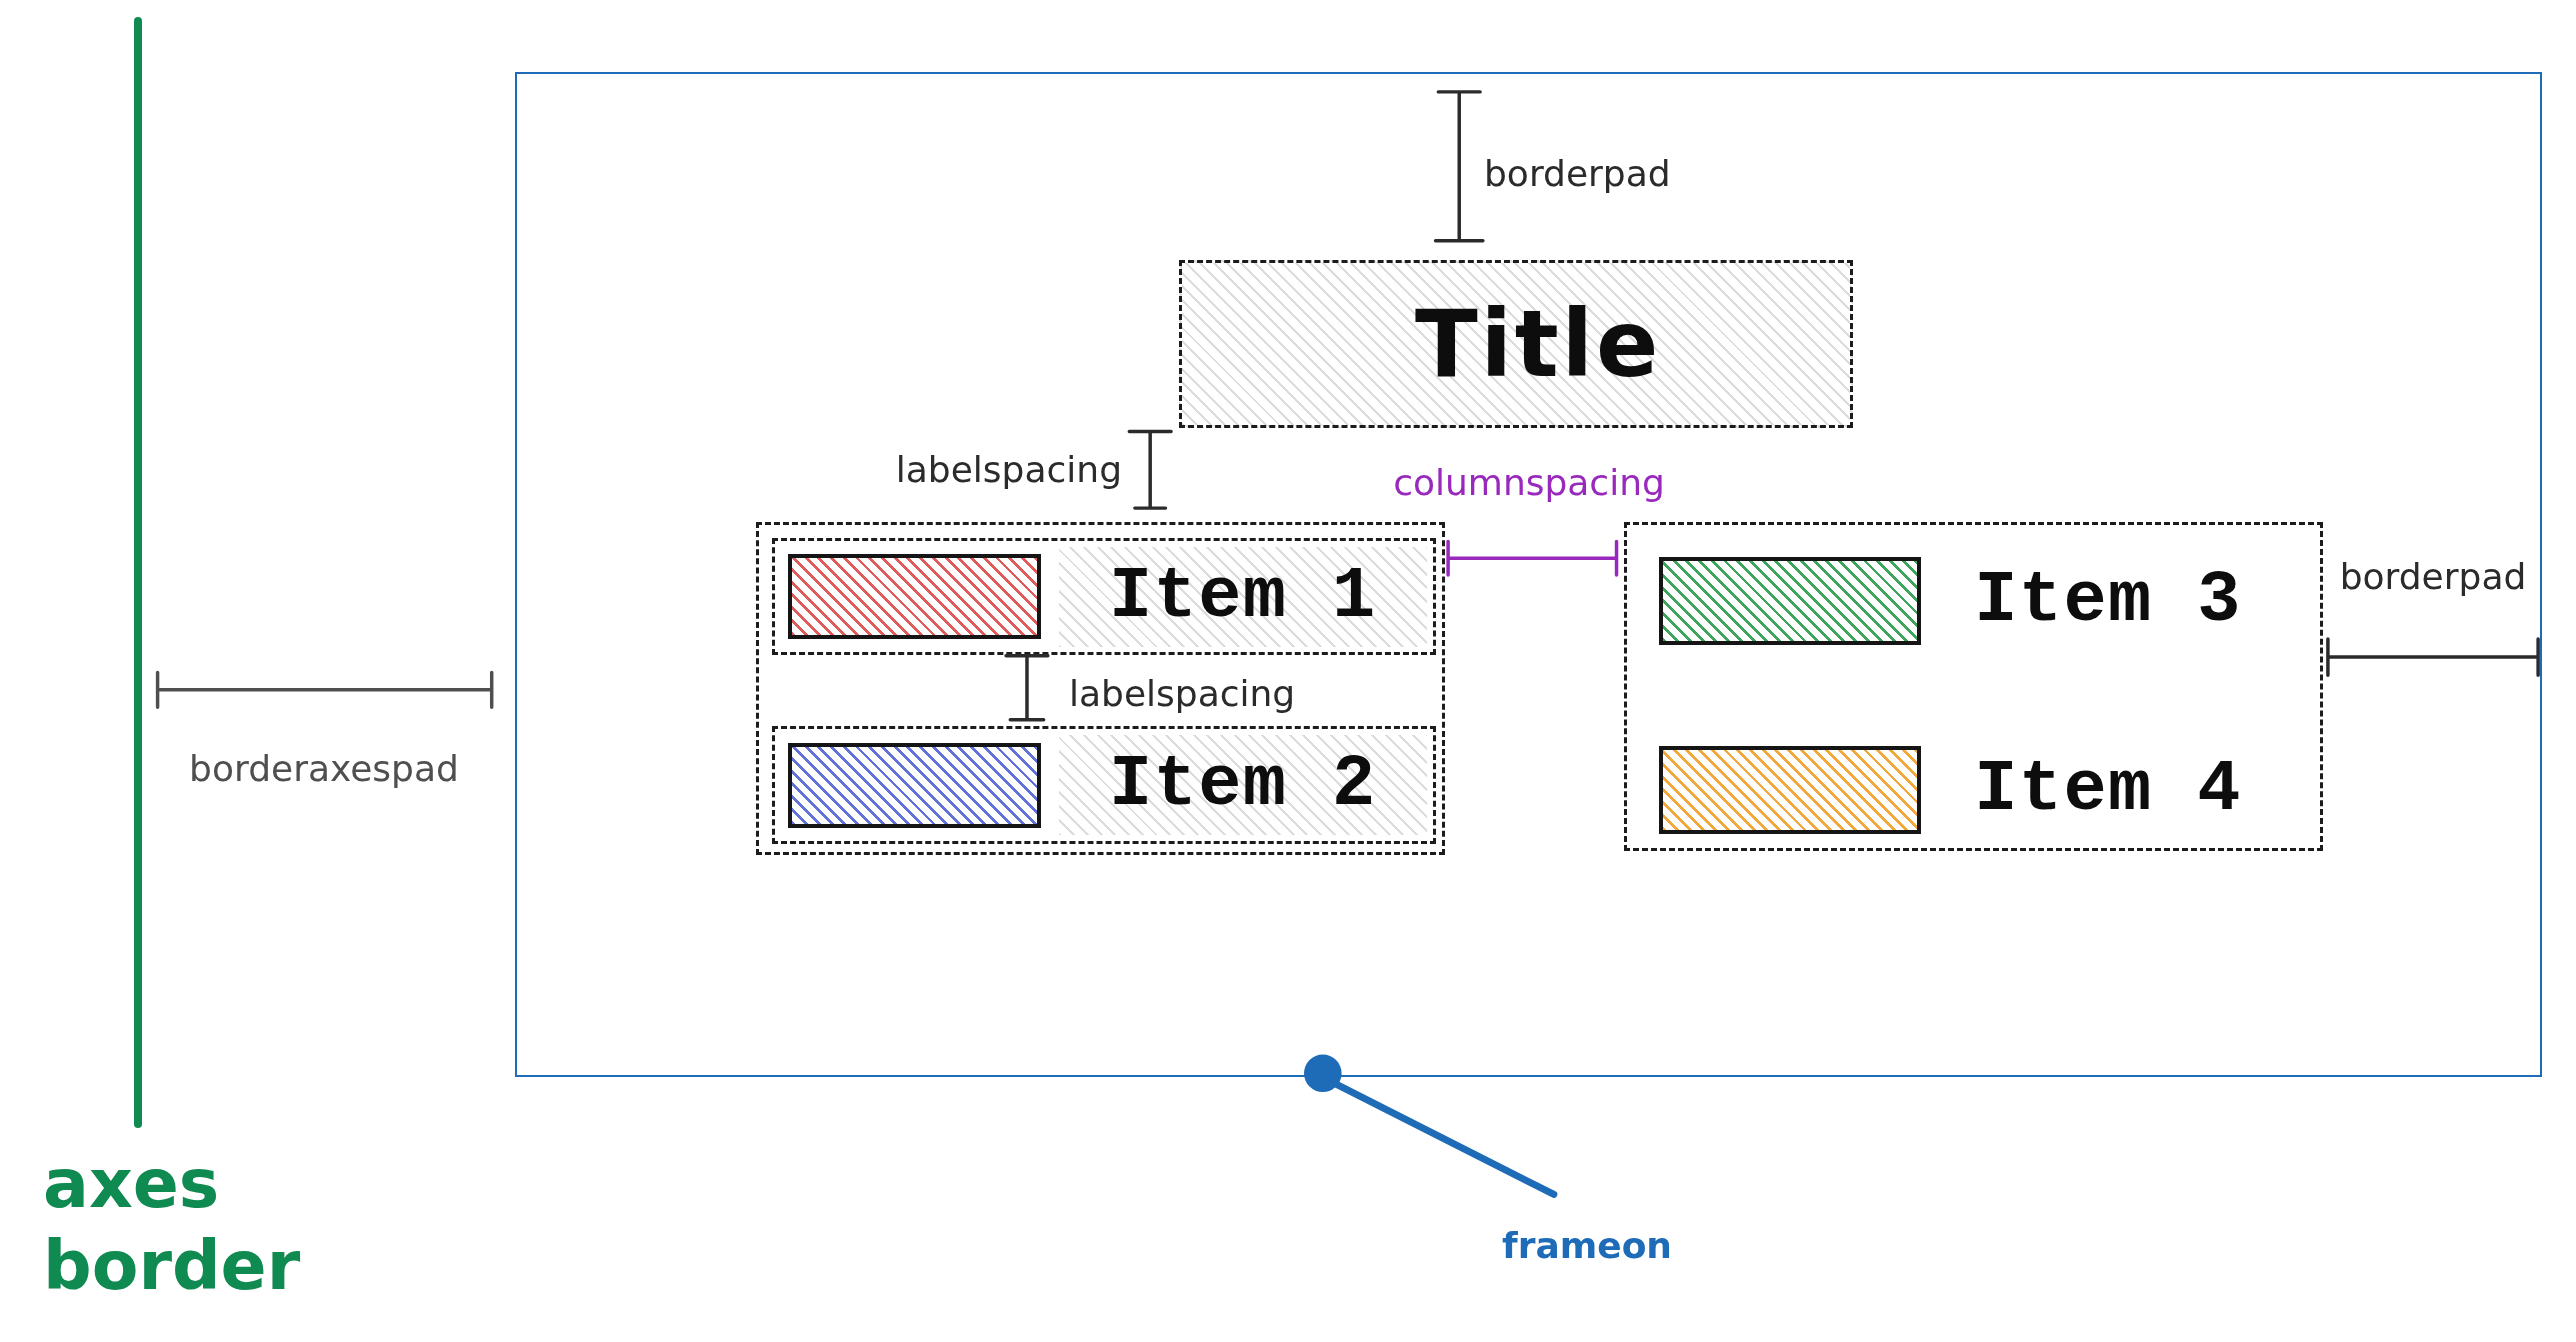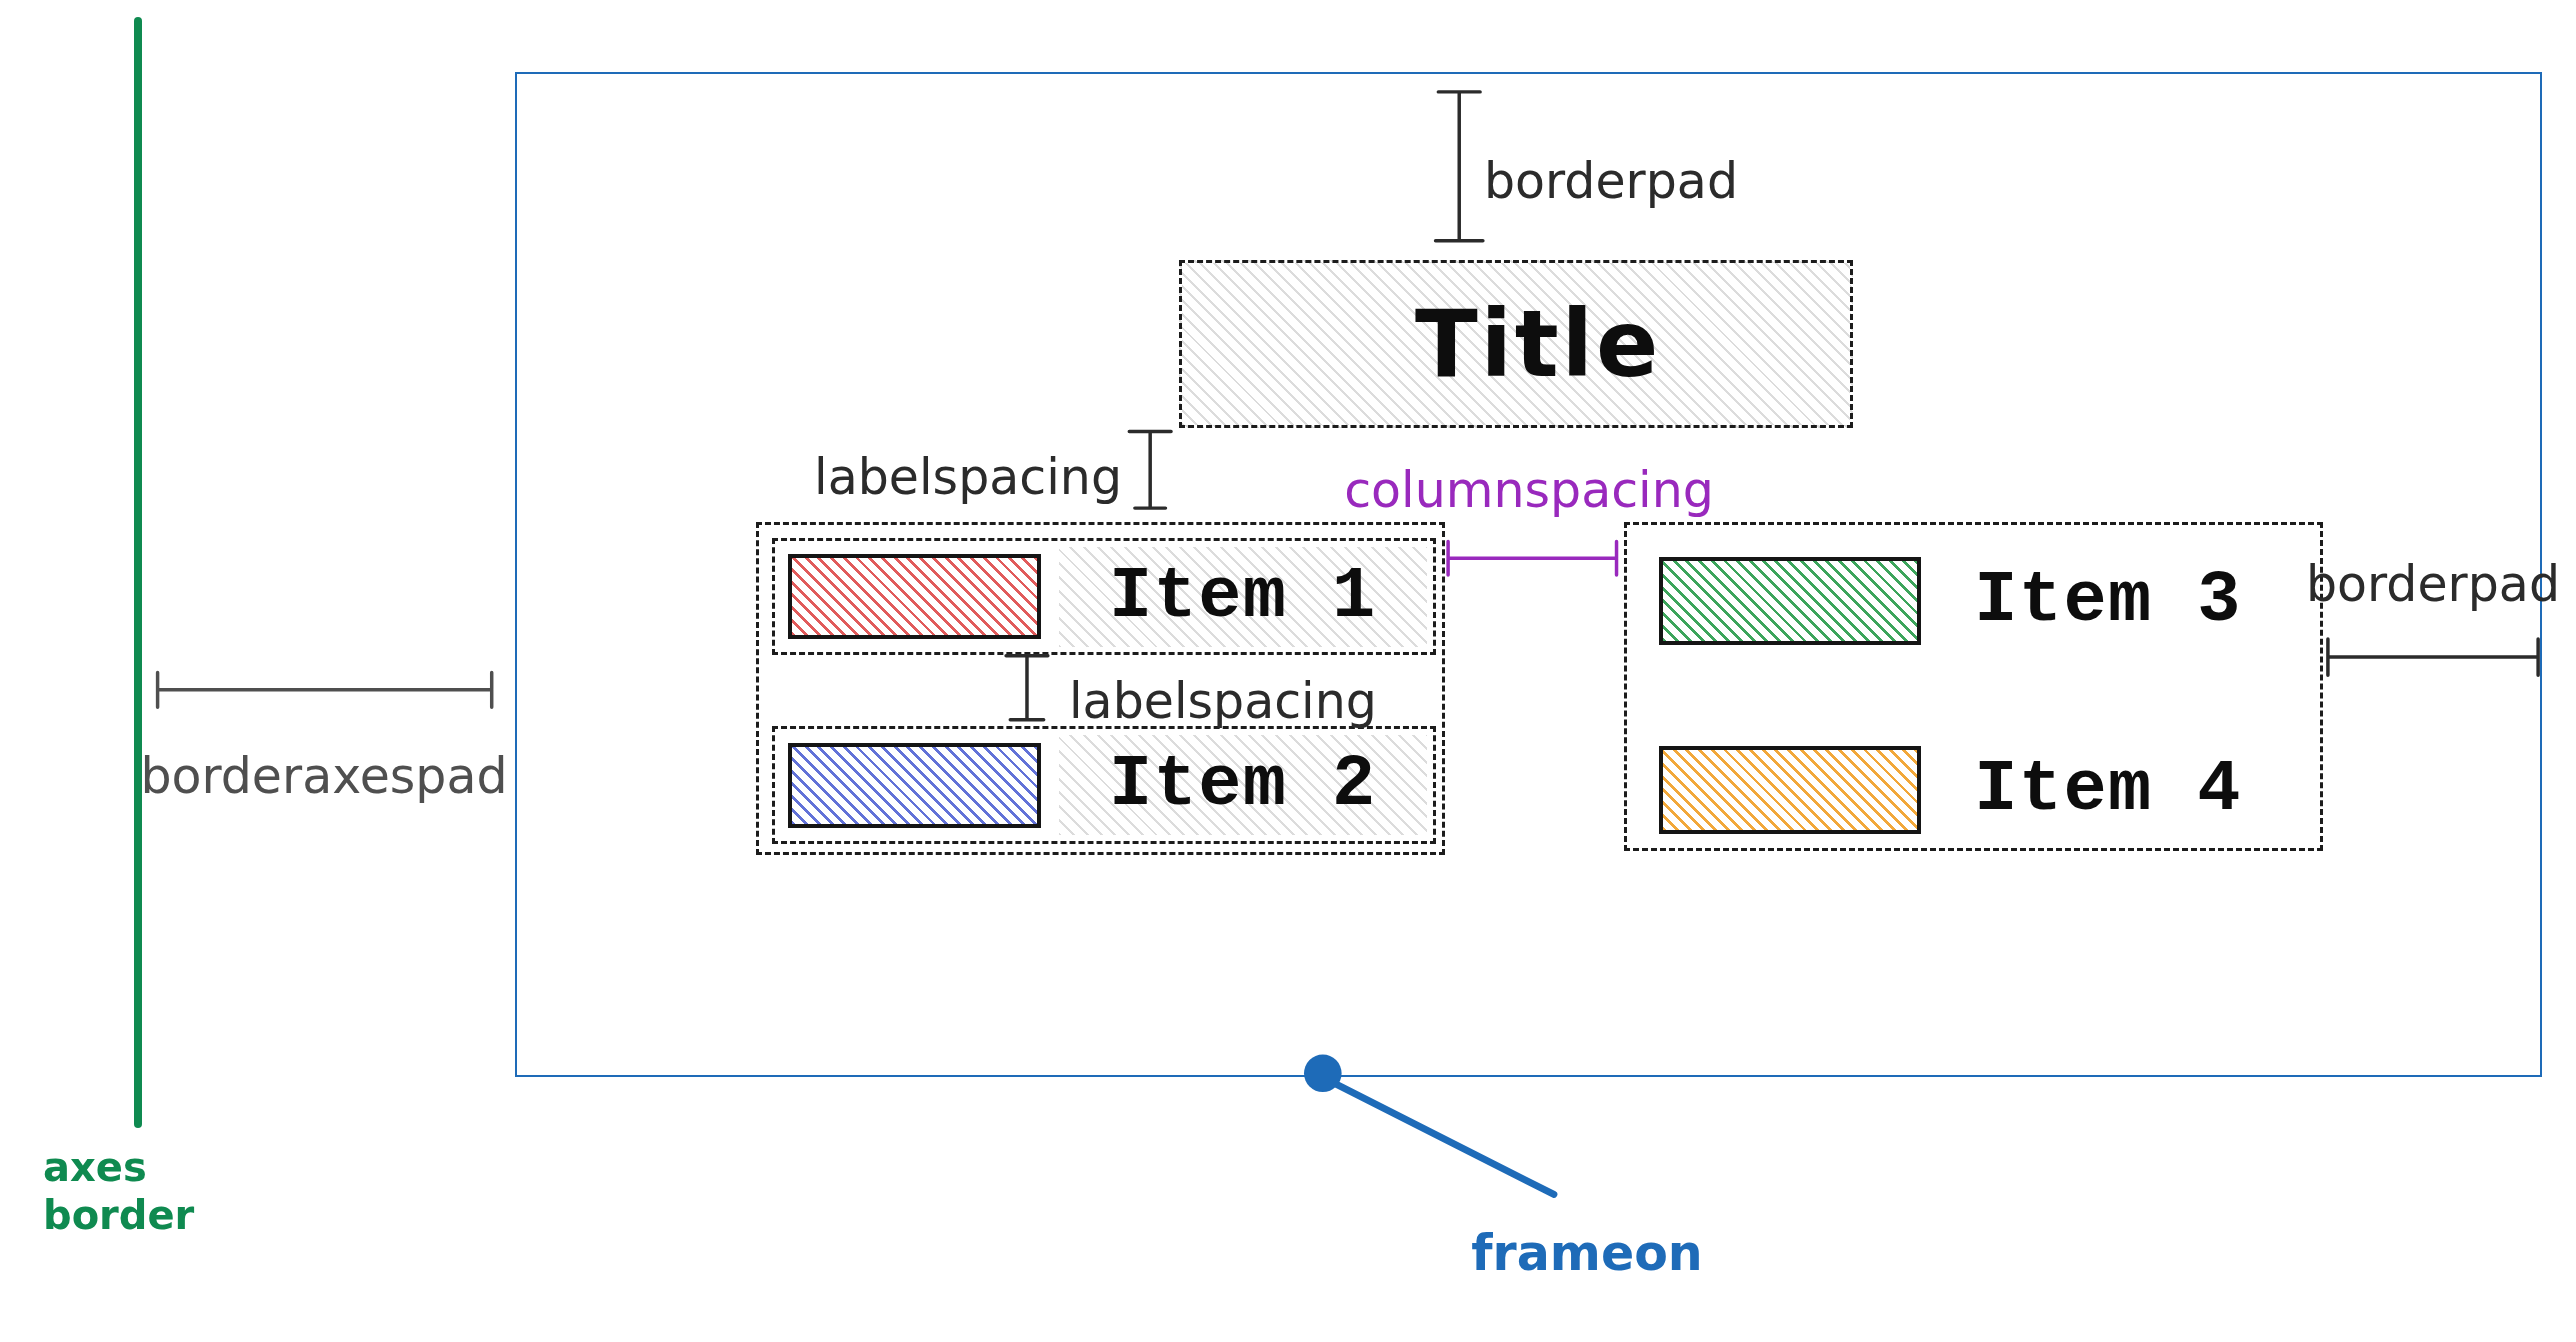--- a/index.html
+++ b/index.html
@@ -5,21 +5,21 @@
   * { margin:0; padding:0; box-sizing:border-box; }
   html,body { background:#ffffff; }
   body { font-family:"DejaVu Sans", sans-serif; color:#111; }
 
   .canvas { position:relative; width:2576px; height:1342px; background:#fff; overflow:hidden; }
   .abs { position:absolute; }
 
   
   .axes-line { left:134px; top:16.7px; width:8.4px; height:1111px;
                background:var(--axes-green,#0f8a50); border-radius:4.2px; }
-  .axes-label { left:43px; top:1143px; font-size:40px; line-height:1.2; font-weight:600;
+  .axes-label { left:43px; top:1143px; font-size:68px; line-height:1.2; font-weight:600;
                 color:var(--axes-green,#0f8a50); white-space:pre-line; }
 
   
   .frame { left:515px; top:72px; width:2027px; height:1005px;
            border:2.8px solid var(--frame-blue,#1e6bb8); }
 
   
   .hatch-gray { background:repeating-linear-gradient(45deg, rgba(60,60,60,0.18) 0 2.1px, transparent 2.1px 9.7px); }
   .swatch { background:repeating-linear-gradient(45deg, var(--c,#888) 0 2.8px, transparent 2.8px 9px);
             border:4.9px solid #151515; }
@@ -42,21 +42,21 @@
                           display:flex; align-items:center; justify-content:center; }
 
   .r-row { position:absolute; left:32px; right:25px; height:95px; display:flex; align-items:center; }
   .r-row1 { top:28px; } .r-row2 { top:217px;text-align:right; }
   .r-row .swatch { width:262px; height:88px; flex:none; }
   .r-row .item-label { flex:1; display:flex; align-items:center; justify-content:center; }
 
   .item-text { font-size:72px; font-weight:600; color:#0d0d0d; white-space:nowrap; letter-spacing:1.4px; }
 
   
-  .ann-label { position:absolute; font-size:49px; font-weight:500; color:var(--annotation-dark,#2b2b2b); white-space:nowrap; }
+  .ann-label { position:absolute; font-size:36px; font-weight:500; color:var(--annotation-dark,#2b2b2b); white-space:nowrap; }
   .lbl-borderpad-top    { left:1484px; top:153px; }
   .lbl-labelspacing-top { right:1454px; top:449px; }
   .lbl-columnspacing    { left:1529px; top:462px; transform:translateX(-50%);
                           color:var(--columnspacing-purple,#9929bd); }
   .lbl-labelspacing-mid { left:1069px; top:673px; }
   .lbl-borderpad-right  { left:2433px; top:556px; transform:translateX(-50%); }
   .lbl-borderaxespad    { left:324px;  top:738px; transform:translateX(-50%);
                           color:var(--borderaxespad-gray,#4f4f4f);margin-top:10px; }
   .lbl-frameon          { left:1587px; top:1225px; transform:translateX(-50%);
                           color:var(--frame-blue,#1e6bb8); font-weight:600; }

